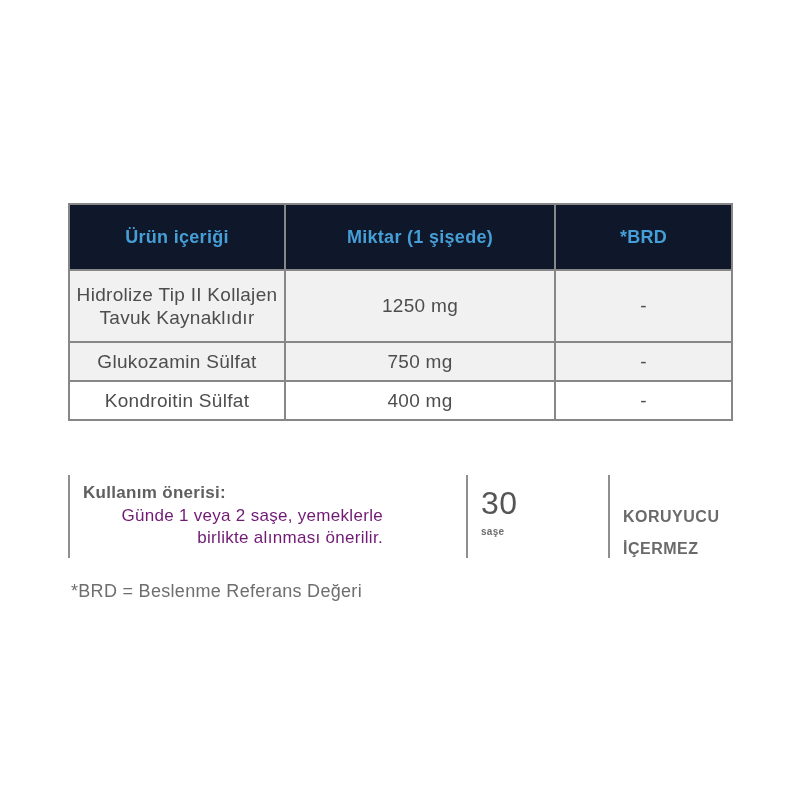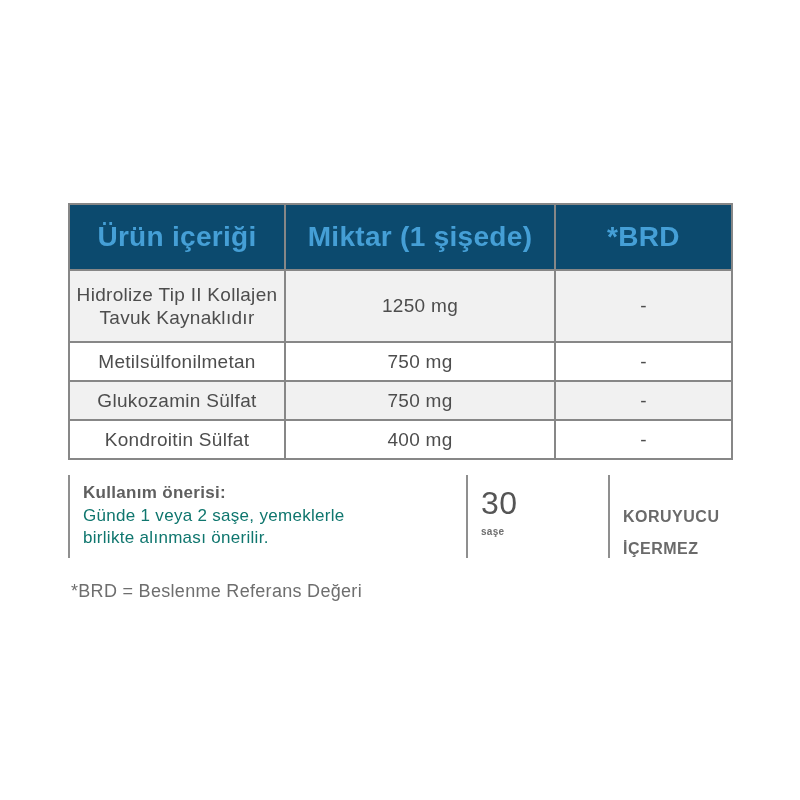--- a/index.html
+++ b/index.html
@@ -24,24 +24,24 @@
   table.ingredients th,
   table.ingredients td {
     border: 2px solid #878787;
     text-align: center;
     vertical-align: middle;
     padding: 2px 2px;
     letter-spacing: 0.3px;
   }
   table.ingredients th {
     height: 60px;
-    font-size: 28px;
+    font-size: 18px;
     font-weight: bold;
     color: #459fd6;
-    background: #0c4a6e;
+    background: #0f172a;
   }
   table.ingredients td {
     font-size: 19px;
     color: #4d4d4d;
     height: 33px;
     line-height: 1.22;
   }
   tr.row-tall td { height: 66px; }
   tr.stripe td { background: #f1f1f1; }
 
@@ -64,24 +64,25 @@
   }
   .usage-title {
     font-size: 17px;
     font-weight: bold;
     color: #5f5f5f;
     letter-spacing: 0.3px;
     margin-bottom: 2px;
   }
   .usage-text {
     font-size: 17px;
-    color: #0f766e;
+    color: #701a75;
     letter-spacing: 0.3px;
     line-height: 22px;
     width: 300px;
+    text-align: right;
   }
   .vdiv {
     flex: 0 0 2px;
     background: #8f8f8f;
   }
   .pack-block {
     flex: 0 0 140px;
     padding: 13px 0 0 13px;
     box-sizing: border-box;
   }
@@ -140,25 +141,20 @@
         <th>Miktar (1 şişede)</th>
         <th>*BRD</th>
       </tr>
     </thead>
     <tbody>
       <tr class="row-tall stripe">
         <td>Hidrolize Tip II Kollajen Tavuk Kaynaklıdır</td>
         <td>1250 mg</td>
         <td>-</td>
       </tr>
-      <tr>
-        <td>Metilsülfonilmetan</td>
-        <td>750 mg</td>
-        <td>-</td>
-      </tr>
       <tr class="stripe">
         <td>Glukozamin Sülfat</td>
         <td>750 mg</td>
         <td>-</td>
       </tr>
       <tr>
         <td>Kondroitin Sülfat</td>
         <td>400 mg</td>
         <td>-</td>
       </tr>

